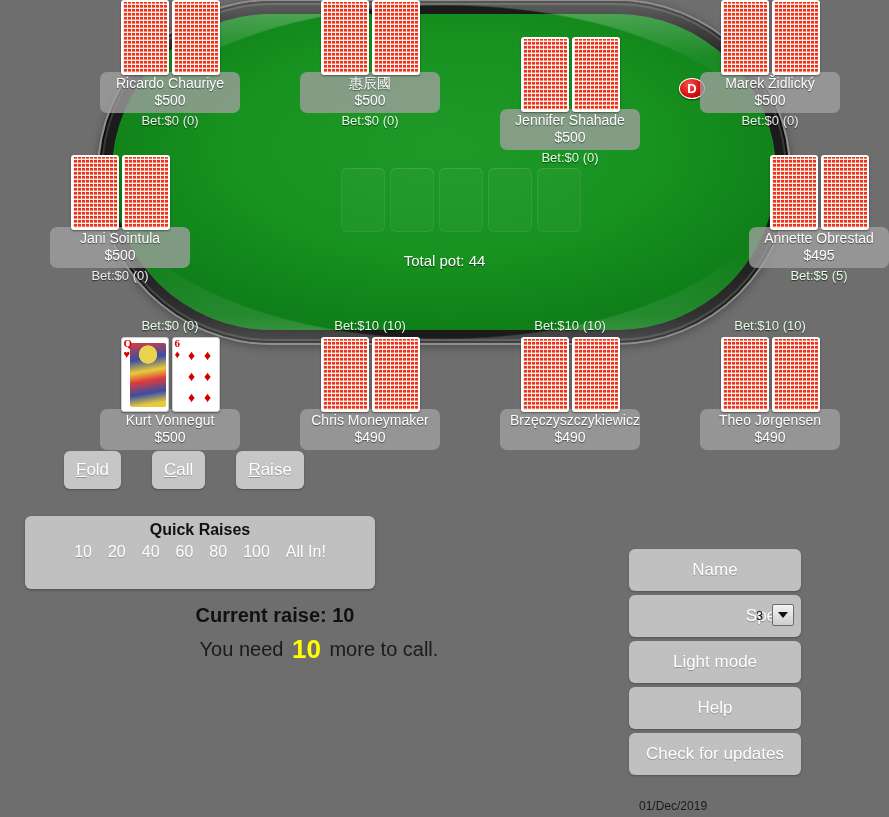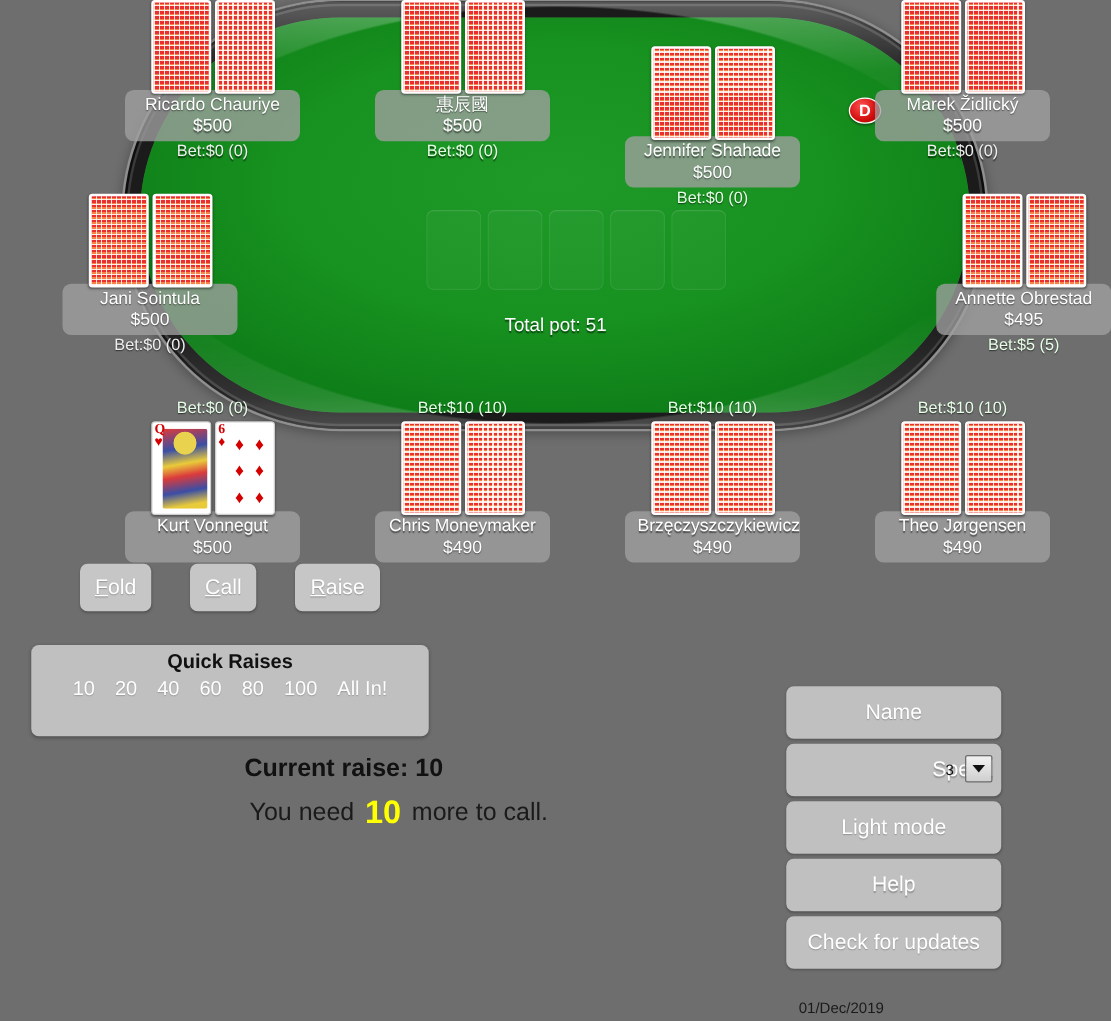--- a/index.html
+++ b/index.html
@@ -229,21 +229,21 @@
     text-shadow: 0 1px 1px rgba(0,0,0,0.25);
     box-shadow: 0 1px 2px rgba(0,0,0,0.25);
   }
   .action-btn .accel { text-decoration: underline; }
 
   
   #quick-raises-panel {
     position: absolute;
     left: 25px;
     top: 516px;
-    width: 318px;
+    width: 350px;
     height: 73px;
     background: #c0c0c0;
     border-radius: 6px;
     box-shadow: 0 1px 3px rgba(0,0,0,0.3);
   }
   #quick-raises-title {
     text-align: center;
     font-size: 16px;
     font-weight: bold;
     color: #111111;
@@ -363,21 +363,21 @@
   <div id="table-rail-gloss"></div>
 
   <div id="community-cards">
     <div class="community-slot"></div>
     <div class="community-slot"></div>
     <div class="community-slot"></div>
     <div class="community-slot"></div>
     <div class="community-slot"></div>
   </div>
 
-  <div id="total-pot">Total pot: 51</div>
+  <div id="total-pot">Total pot: 44</div>
 
   <div id="dealer-button">D</div>
 
   <div class="seat" style="left:100px; top:0px; width:140px;">
     <div class="hand">
       <div class="card-back"></div>
       <div class="card-back"></div>
     </div>
     <div class="nameplate">
       <span>Ricardo Chauriye</span>

